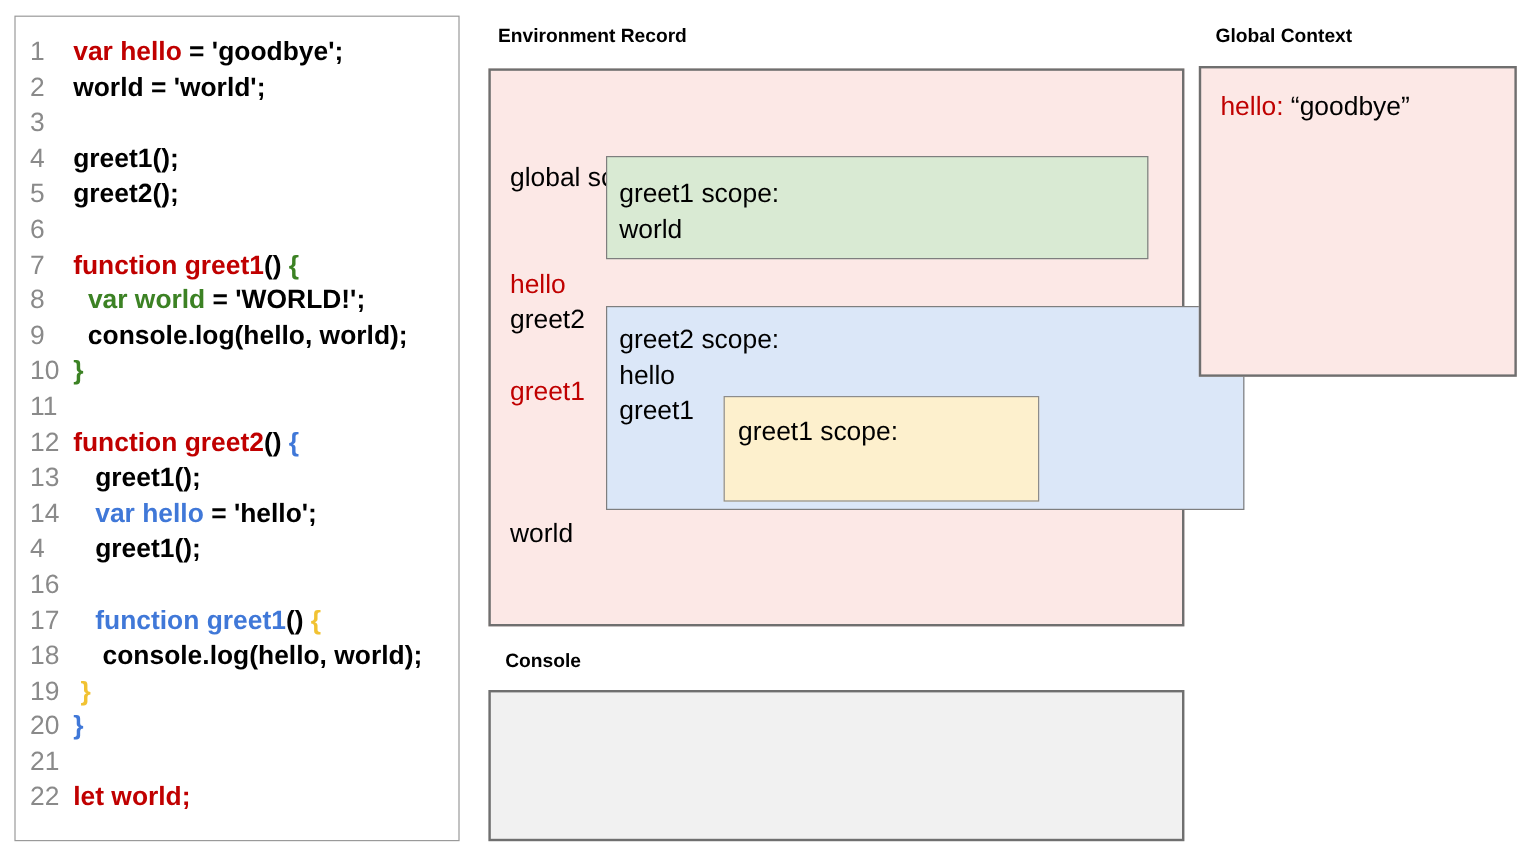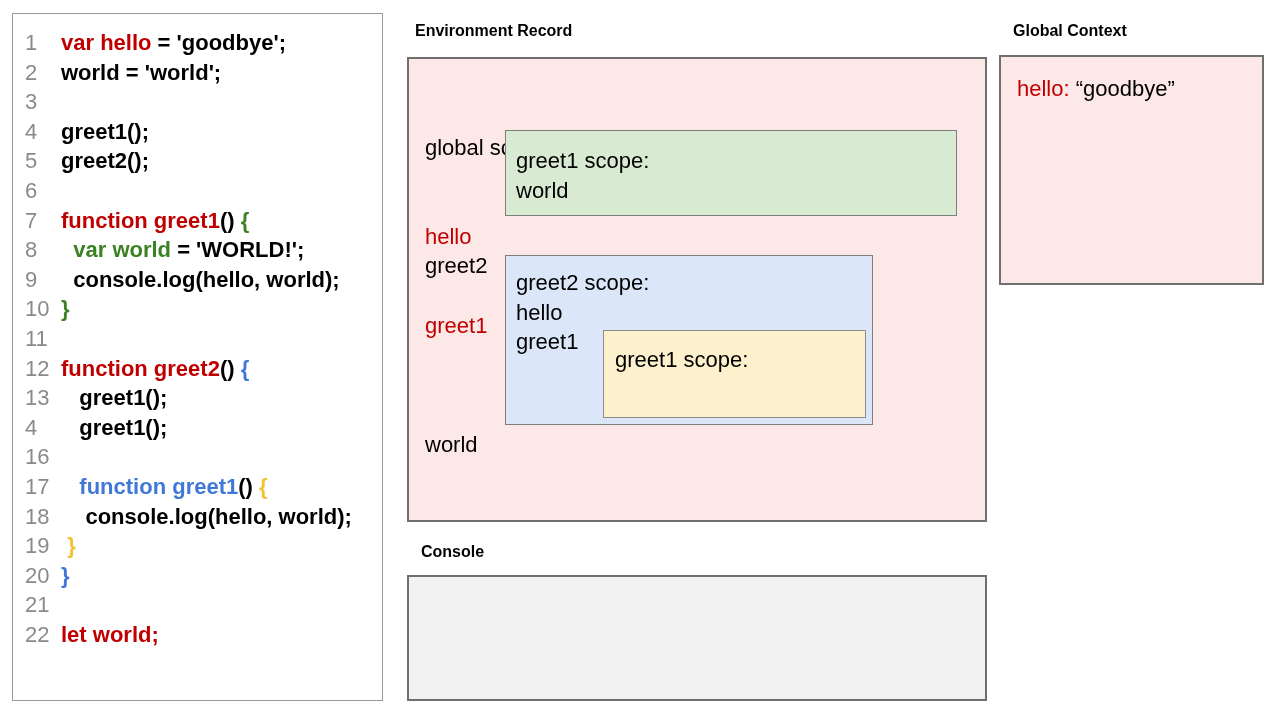--- a/index.html
+++ b/index.html
@@ -75,34 +75,34 @@
   #er-greet2-label { left: 16px; top: 192px; }
   #er-world-label  { left: 16px; top: 371px; }
 
   #greet1-box {
     left: 96px; top: 71px; width: 452px; height: 86px;
     background: var(--green_fill);
     border: 1.5px solid #7e7e7e;
     padding: 15px 0 0 10px;
   }
   #greet2-box {
-    left: 96px; top: 196px; width: 368px; height: 170px;
+    left: 96px; top: 196px; width: 532px; height: 170px;
     background: var(--blue_fill);
     border: 1.5px solid #7e7e7e;
     padding: 12px 0 0 10px;
   }
   #inner-greet1-box {
     left: 97px; top: 74px; width: 263px; height: 88px;
     background: var(--yellow_fill);
     border: 1.5px solid #8c8c8c;
     padding: 14px 0 0 11px;
   }
 
   #gc-box {
-    left: 999px; top: 55px; width: 265px; height: 230px;
+    left: 999px; top: 55px; width: 265px; height: 259px;
     background: var(--pink_fill);
     border: 2px solid #6f6f6f;
     padding: 17px 0 17px 16px;
   }
 
   #console-box {
     left: 407px; top: 575px; width: 580px; height: 126px;
     background: var(--console_fill);
     border: 2px solid #6f6f6f;
   }
@@ -120,20 +120,21 @@
         <div class="code-line"><span class="ln">4</span><span class="code-text"><span class="c-black">greet1();</span></span></div>
         <div class="code-line"><span class="ln">5</span><span class="code-text"><span class="c-black">greet2();</span></span></div>
         <div class="code-line"><span class="ln">6</span><span class="code-text"></span></div>
         <div class="code-line"><span class="ln">7</span><span class="code-text"><span class="c-red">function greet1</span><span class="c-black">() </span><span class="c-green">{</span></span></div>
         <div class="code-line"><span class="ln">8</span><span class="code-text"><span class="c-black">  </span><span class="c-green">var world</span><span class="c-black"> = 'WORLD!';</span></span></div>
         <div class="code-line"><span class="ln">9</span><span class="code-text"><span class="c-black">  console.log(hello, world);</span></span></div>
         <div class="code-line"><span class="ln">10</span><span class="code-text"><span class="c-green">}</span></span></div>
         <div class="code-line"><span class="ln">11</span><span class="code-text"></span></div>
         <div class="code-line"><span class="ln">12</span><span class="code-text"><span class="c-red">function greet2</span><span class="c-black">() </span><span class="c-blue">{</span></span></div>
         <div class="code-line"><span class="ln">13</span><span class="code-text"><span class="c-black">   greet1();</span></span></div>
+        <div class="code-line"><span class="ln">14</span><span class="code-text"><span class="c-black">   </span><span class="c-blue">var hello</span><span class="c-black"> = 'hello';</span></span></div>
         <div class="code-line"><span class="ln">4</span><span class="code-text"><span class="c-black">   greet1();</span></span></div>
         <div class="code-line"><span class="ln">16</span><span class="code-text"></span></div>
         <div class="code-line"><span class="ln">17</span><span class="code-text"><span class="c-black">   </span><span class="c-blue">function greet1</span><span class="c-black">() </span><span class="c-gold">{</span></span></div>
         <div class="code-line"><span class="ln">18</span><span class="code-text"><span class="c-black">    console.log(hello, world);</span></span></div>
         <div class="code-line"><span class="ln">19</span><span class="code-text"><span class="c-black"> </span><span class="c-gold">}</span></span></div>
         <div class="code-line"><span class="ln">20</span><span class="code-text"><span class="c-blue">}</span></span></div>
         <div class="code-line"><span class="ln">21</span><span class="code-text"></span></div>
         <div class="code-line"><span class="ln">22</span><span class="code-text"><span class="c-red">let world;</span></span></div>
       </div>
   </div>

